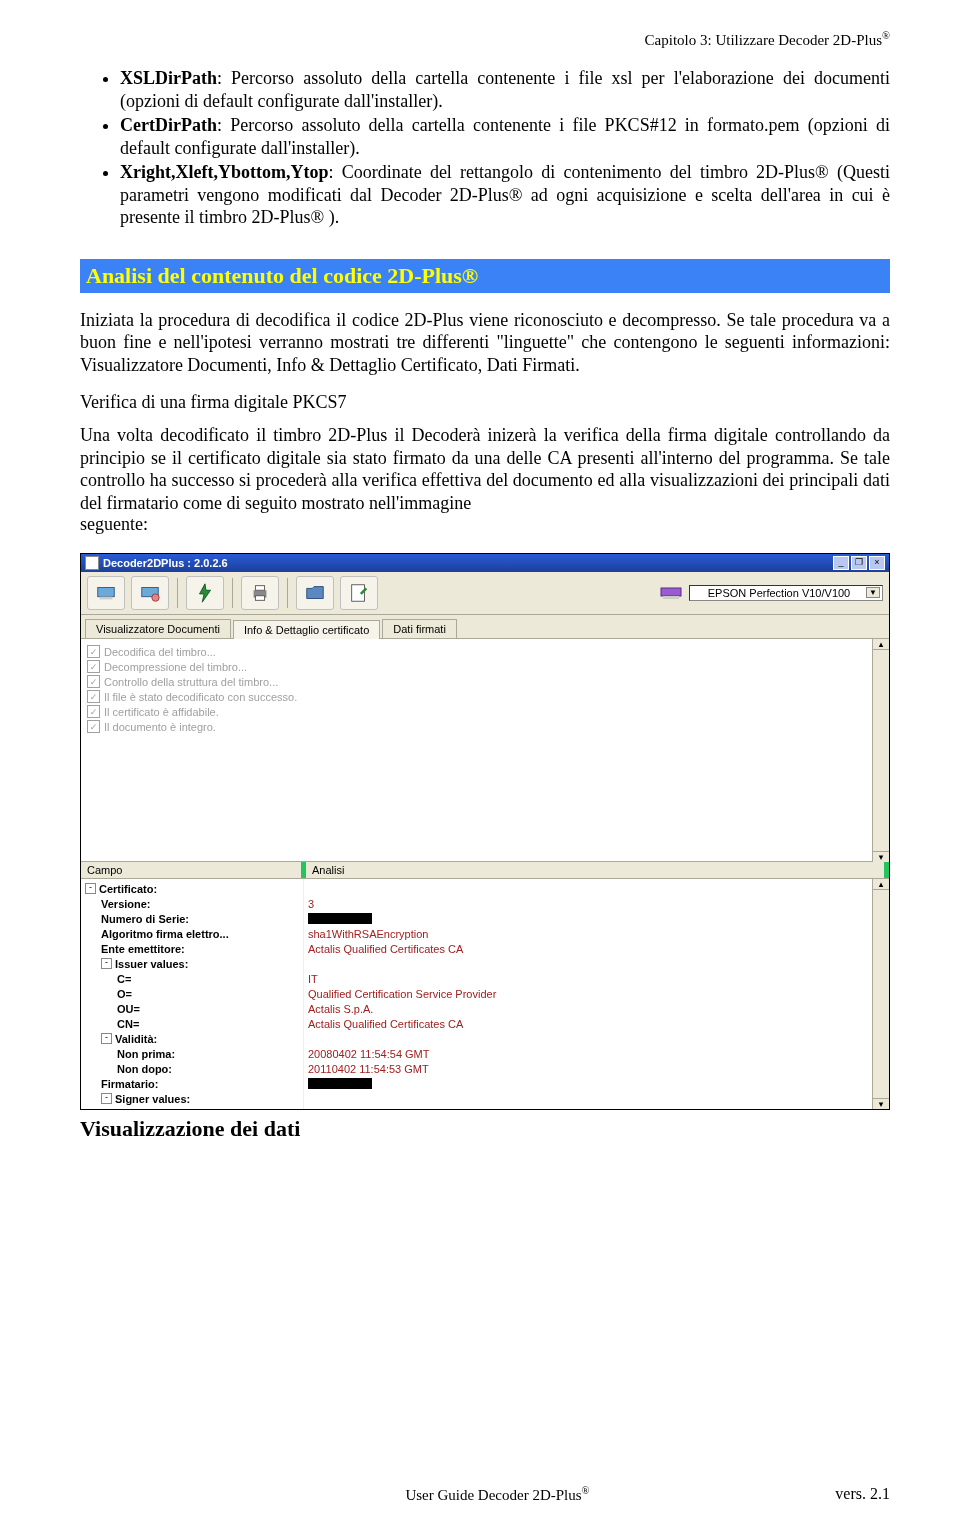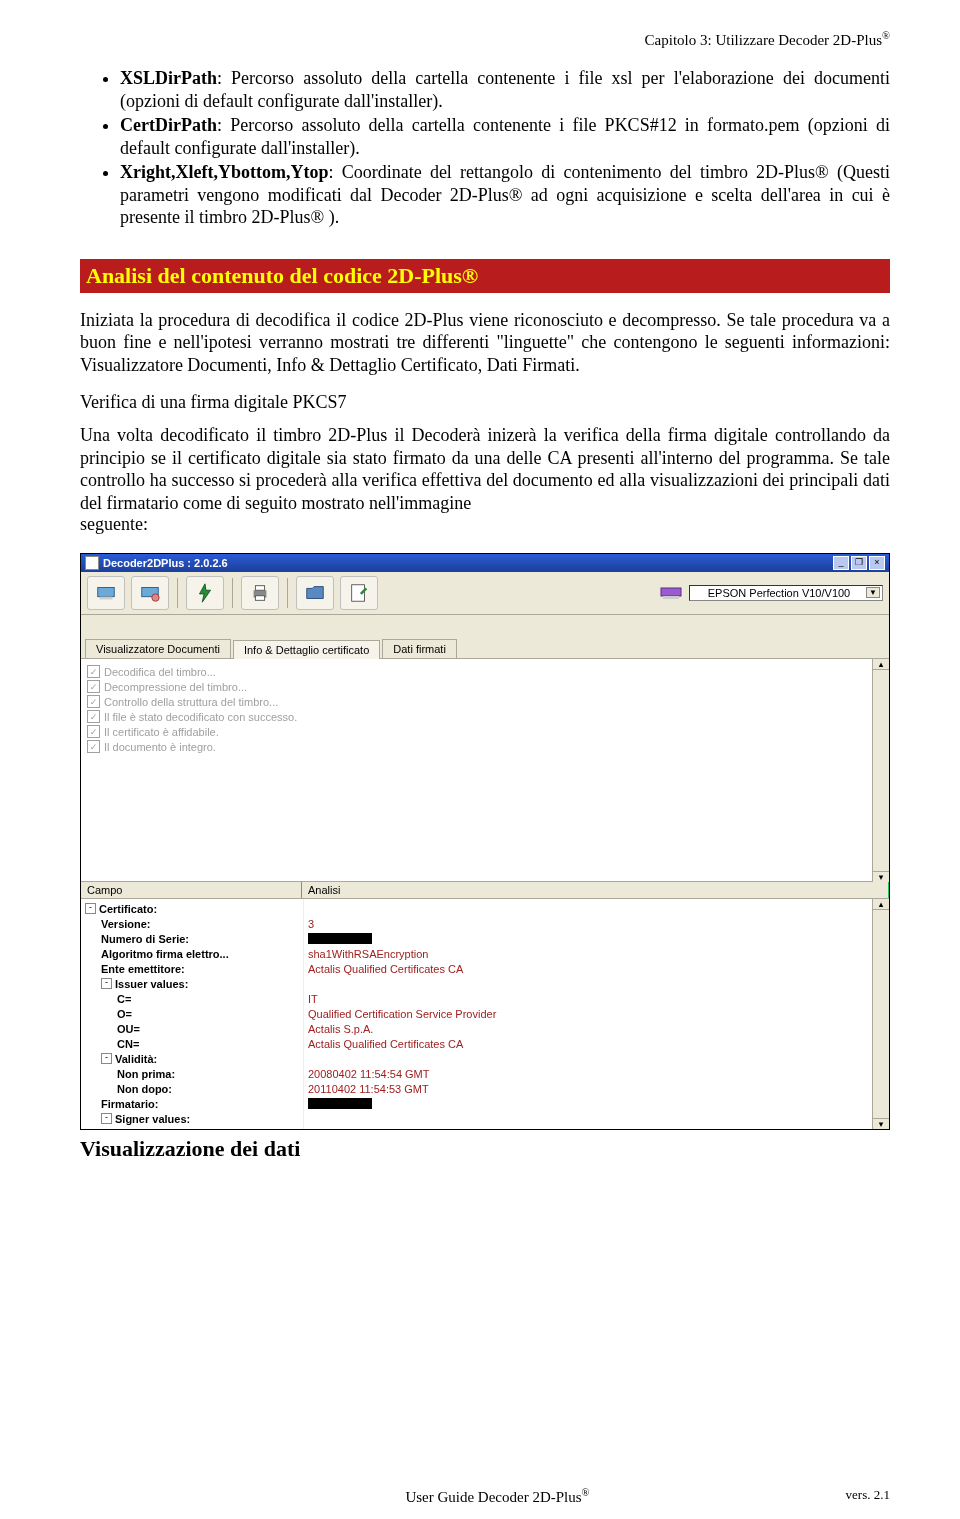--- a/index.html
+++ b/index.html
@@ -24,21 +24,21 @@
   ul.bullets {
     margin: 0 0 20px 0;
     padding-left: 40px;
   }
   ul.bullets li {
     margin-bottom: 2px;
     text-align: justify;
     line-height: 1.25;
   }
   .section-bar {
-    background: #b91c1c;
+    background: #3b82f6;
     color: #ffff00;
     font-weight: bold;
     font-size: 22px;
     padding: 4px 6px;
     margin: 30px 0 16px 0;
   }
   p.body {
     margin: 0 0 16px 0;
     text-align: justify;
     line-height: 1.25;
@@ -130,21 +130,20 @@
     background: #ece9d8;
     border: 1px solid #888;
     padding: 0 2px;
   }
   .tabs-row {
     display: flex;
     align-items: flex-end;
     background: #ece9d8;
     padding: 4px 4px 0 4px;
     border-bottom: 1px solid #aca899;
-    margin-top: 20px;
   }
   .tab {
     padding: 3px 10px;
     border: 1px solid #aca899;
     border-bottom: none;
     background: #ece9d8;
     font-size: 11px;
     margin-right: 2px;
   }
   .tab.active {
@@ -174,21 +173,21 @@
     font-size: 9px;
   }
   .table-head {
     display: flex;
     background: #ece9d8;
     border-bottom: 1px solid #aca899;
     font-size: 11px;
   }
   .th {
     padding: 2px 6px;
-    border-right: 1px solid #22c55e;
+    border-right: 5px solid #22c55e;
   }
   .th.campo { width: 208px; }
   .th.valore { flex: 1; }
   .tree-area {
     display: flex;
     background: #fff;
     max-height: 230px;
     overflow: hidden;
   }
   .tree-col {
@@ -461,16 +460,16 @@
 
   </div>
 
   <div style="font-weight:bold; font-size:22px; margin-top:2px">Visualizzazione dei dati</div>
 
   <div class="footer">
     <div></div>
     <div class="footer-center">
       <span>User Guide  Decoder 2D-Plus</span><sup>®</sup>
     </div>
-    <div style="font-size:13px">vers. 2.1</div>
+    <div style="font-size:16px">vers. 2.1</div>
   </div>
 
 </div>
 
 </body></html>

